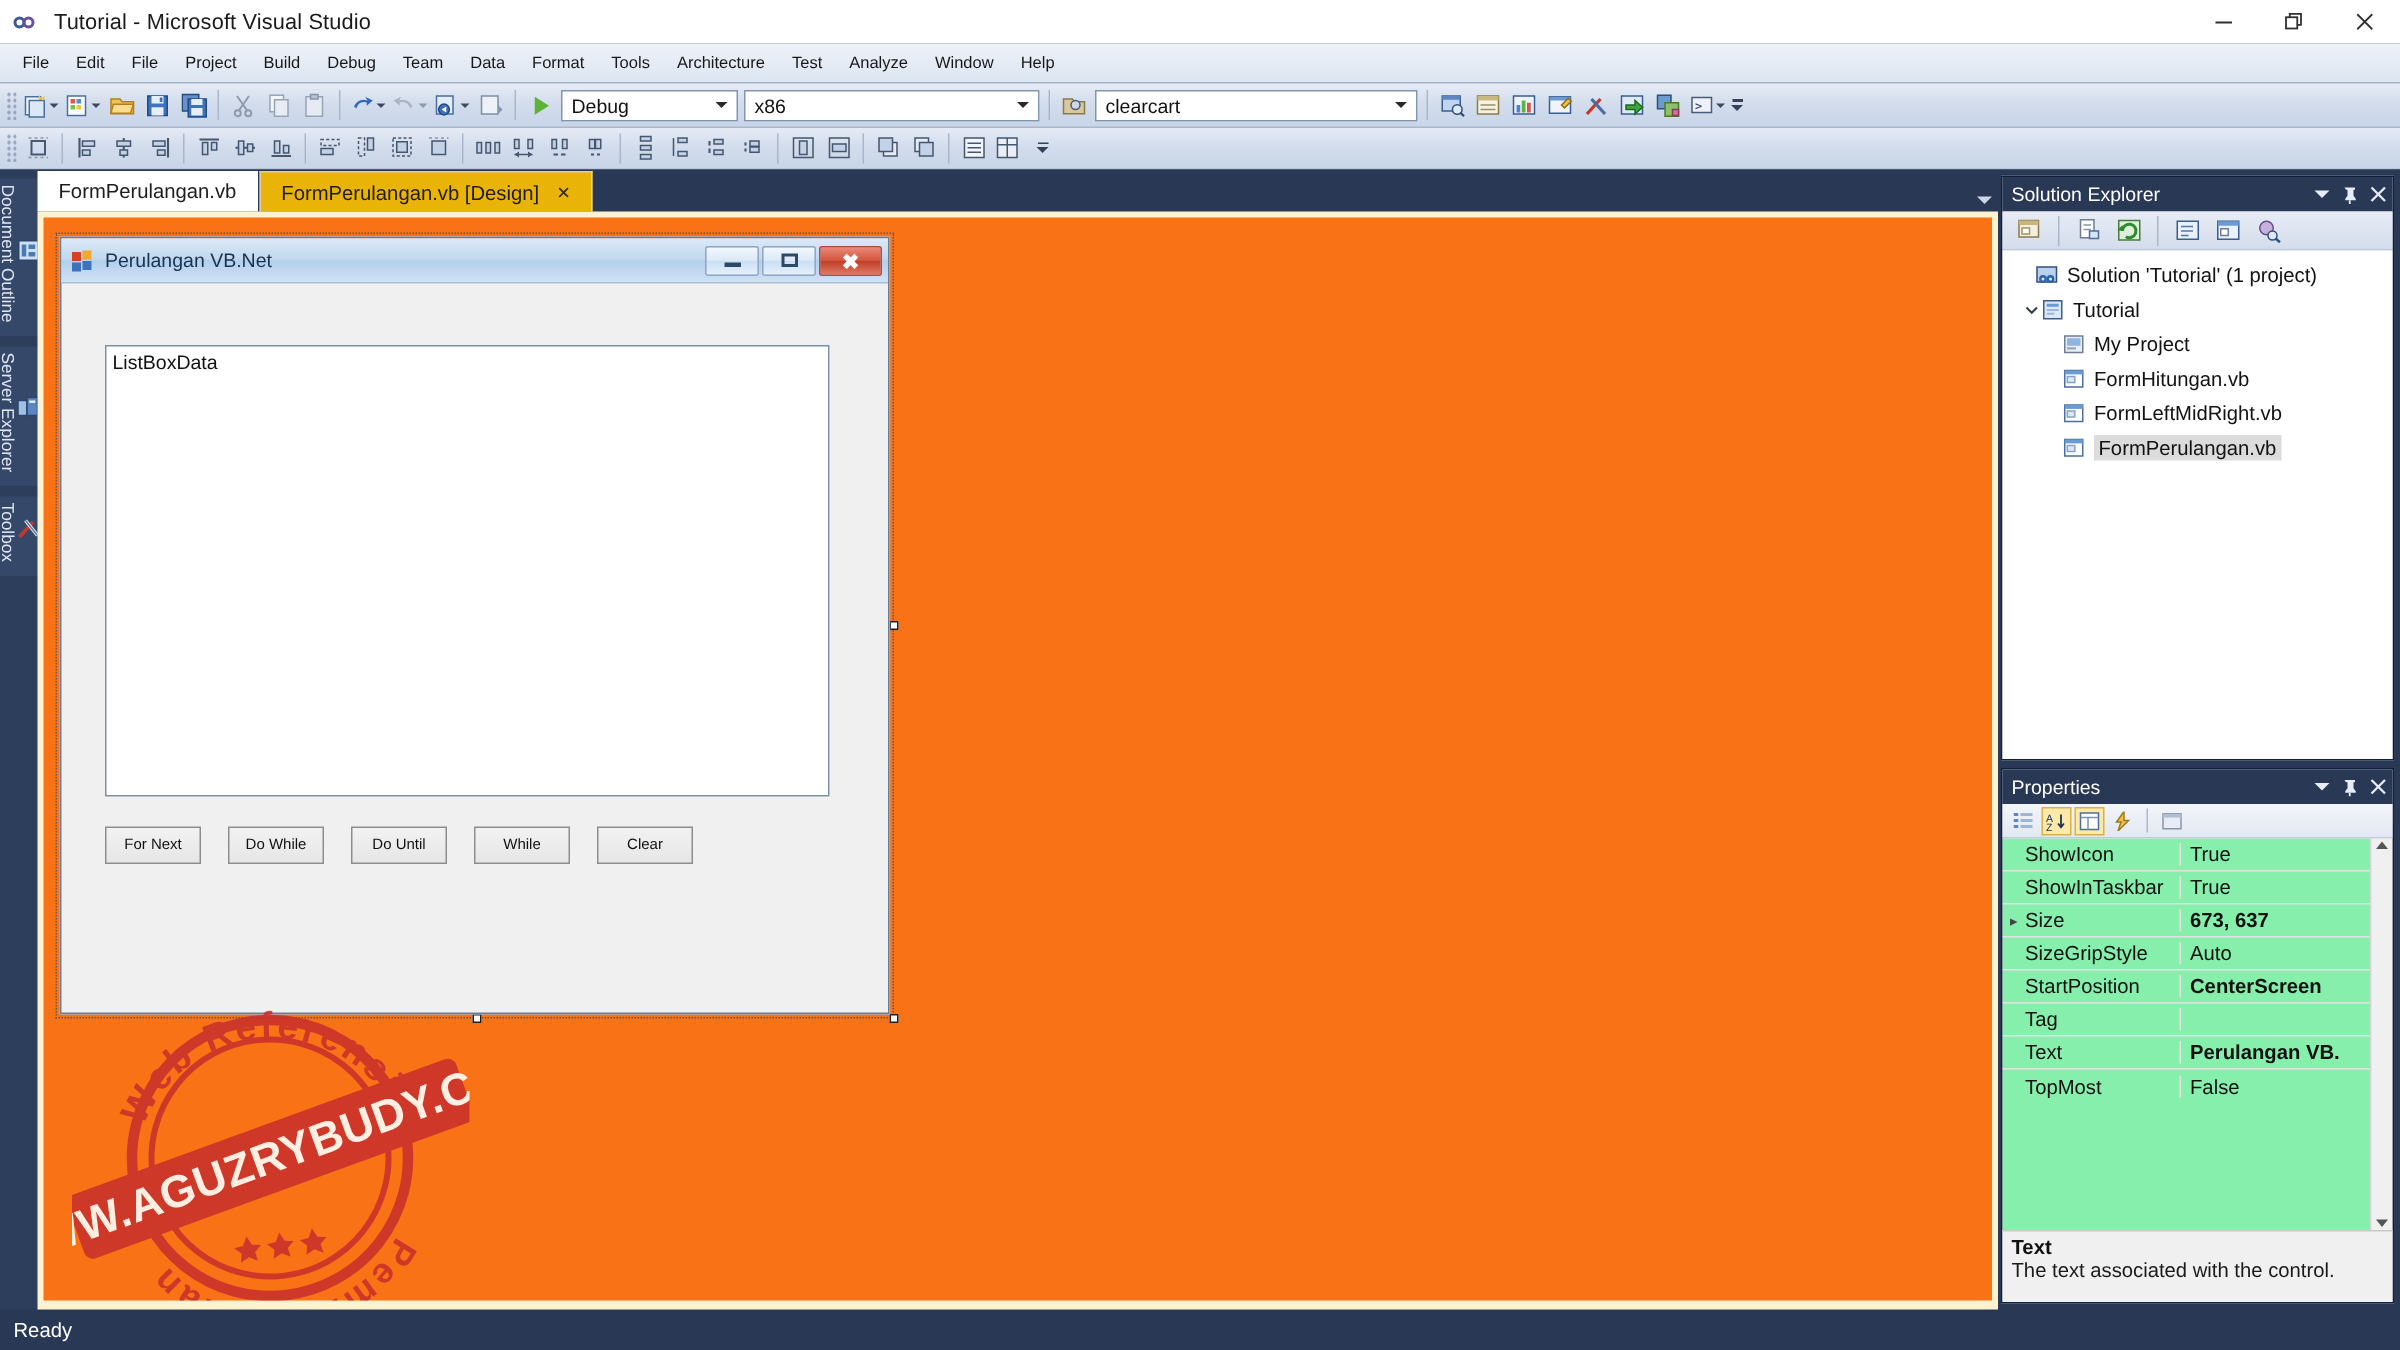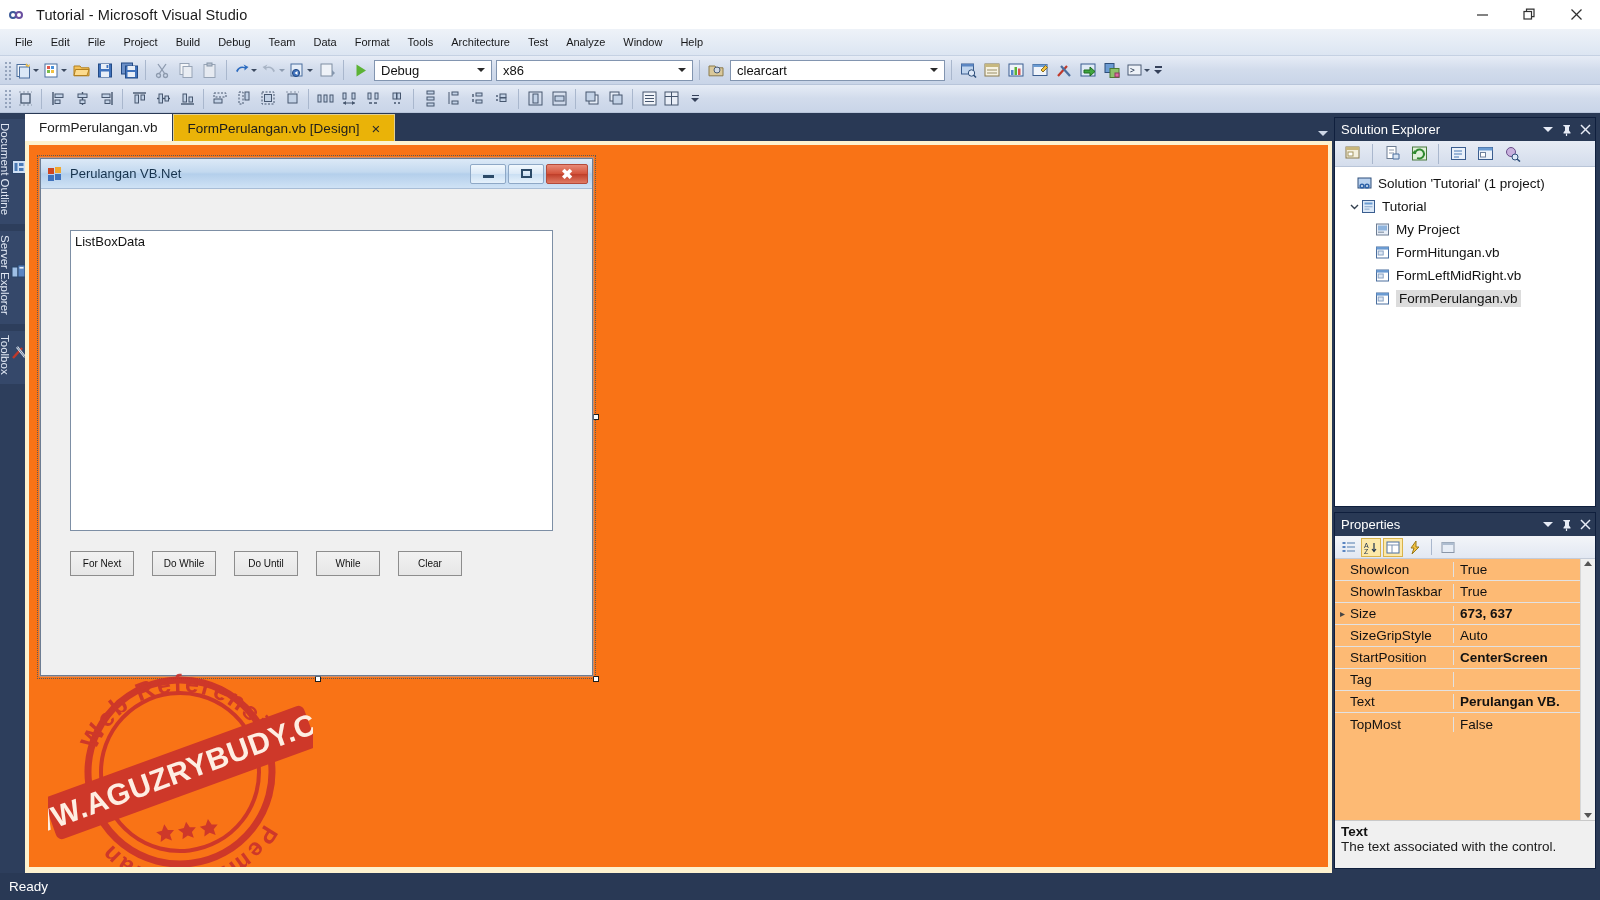--- a/index.html
+++ b/index.html
@@ -283,21 +283,21 @@
     height: 23px; flex: 0 0 23px;
     background: linear-gradient(to bottom,#f3f5f9 0%,#e2e8f2 100%);
     border-bottom: 1px solid #c3cbd8;
     display: flex; align-items: center; padding-left: 4px; gap: 2px;
   }
   .ptb {
     width: 20px; height: 19px; display: flex; align-items: center; justify-content: center;
   }
   .ptb.on { background: #fde9a9; border: 1px solid #d9b34a; }
   .prop-grid { flex: 1; overflow: hidden; display: flex; }
-  .prop-rows { flex: 1; background: #fdba74; }
+  .prop-rows { flex: 1; background: #86efac; }
   .prow {
     display: flex; height: 22px; align-items: center;
     border-bottom: 1px solid #e2e2e2; font-size: 13.5px; color: #111;
   }
   .prow .pexp {
     width: 15px; flex: 0 0 15px; text-align: center; color: #444; font-size: 10px;
   }
   .prow .pname { width: 104px; flex: 0 0 104px; border-right: 1px solid #e2e2e2;
     overflow: hidden; white-space: nowrap; }
   .prow .pval { padding-left: 6px; overflow: hidden; white-space: nowrap; }

